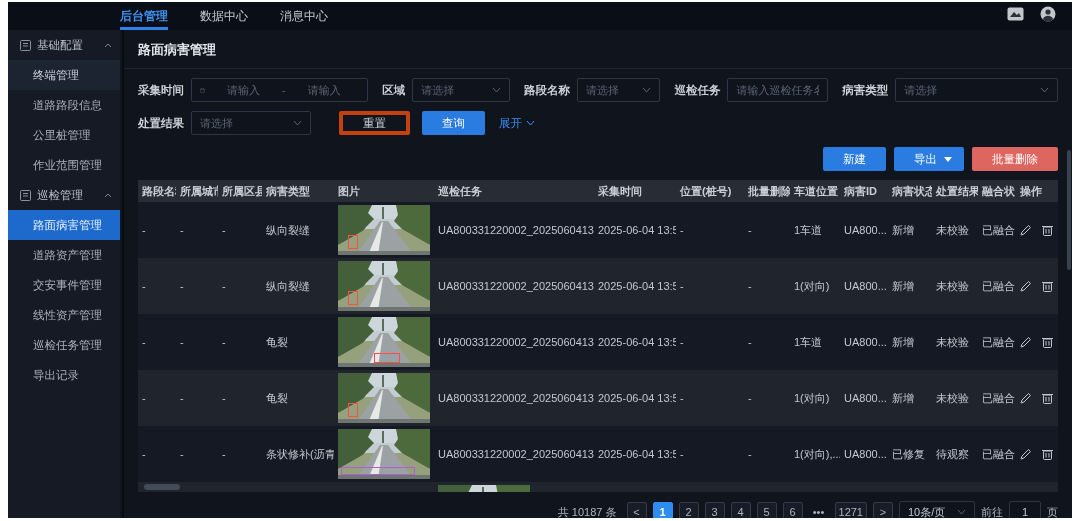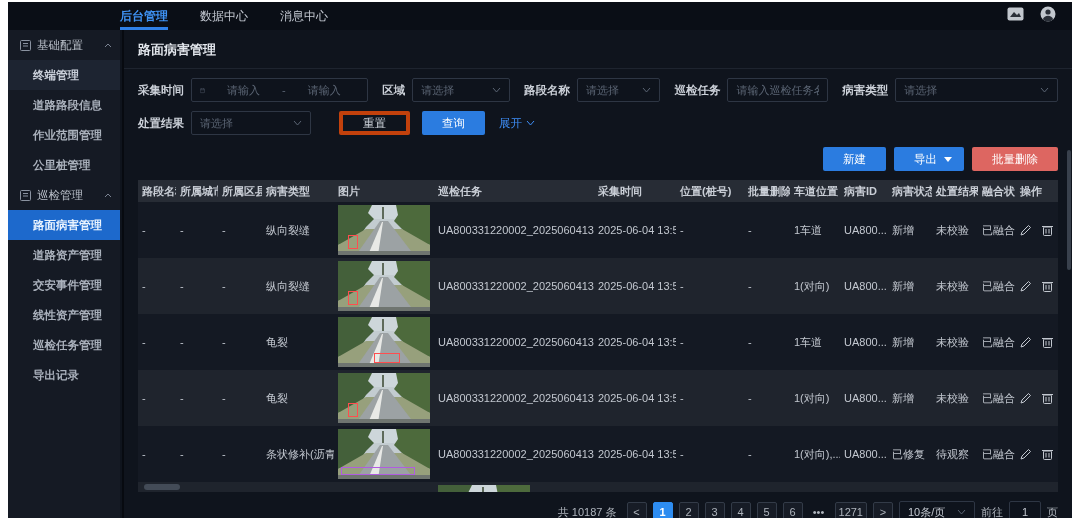--- a/index.html
+++ b/index.html
@@ -10,21 +10,21 @@
   .topbar { position:absolute; top:0; left:0; right:0; height:28px; background:#0a0e16; display:flex; align-items:center; z-index:5; }
   .tabs { margin-left:112px; display:flex; gap:32px; height:100%; align-items:center; }
   .tab { color:#c4c9d2; font-size:12px; height:100%; display:flex; align-items:center; cursor:pointer; border-bottom:3px solid transparent; padding-top:3px; }
   .tab.active { color:#3f93f5; border-bottom-color:#2f80e8; font-weight:bold; }
   .topbar-icons { margin-left:auto; margin-right:16px; display:flex; gap:16px; align-items:center; }
 
   
   .sidebar { position:absolute; top:28px; left:0; bottom:0; width:112px; background:#151a24; }
   .side-item { height:30px; display:flex; align-items:center; gap:6px; padding-left:12px; padding-right:8px; color:#bac0ca; font-size:11.5px; cursor:pointer; }
   .side-item .grow { flex:1; overflow:hidden; white-space:nowrap; }
-  .side-sub { height:30px; display:flex; align-items:center; padding-left:25px; color:#aab1bc; font-size:11.5px; cursor:pointer; white-space:nowrap;font-weight:bold; }
+  .side-sub { height:30px; display:flex; align-items:center; padding-left:25px; color:#aab1bc; font-size:11.5px; cursor:pointer; white-space:nowrap; }
   .side-sub.hl { background:#1d2431; color:#c9cfd9; }
   .side-sub.active { background:#1d69cc; color:#eaf4ff; }
 
   
   .content { position:absolute; top:28px; left:114px; right:0; bottom:0; background:#0f141d; border-left:2px solid #070a10; }
   .page-title { padding:11px 14px 9px; color:#e2e6ec; font-size:13px; font-weight:bold; border-bottom:1px solid #1e242f; }
 
   .filters { padding:9px 14px 0; }
   .filter-row { display:flex; align-items:center; margin-bottom:9px; }
   .f-label { color:#ccd1d9; font-size:11.5px; font-weight:bold; white-space:nowrap; margin-right:7px; }
@@ -113,22 +113,22 @@
           <line x1="3" y1="3.5" x2="8" y2="3.5" stroke="#8a92a0"></line>
           <line x1="3" y1="6" x2="8" y2="6" stroke="#8a92a0"></line>
         </svg>
       <span class="grow">基础配置</span>
       <svg width="8" height="5" viewBox="0 0 8 5">
           <polyline points="1,4 4,1 7,4" fill="none" stroke="#7a8291"></polyline>
         </svg>
     </div>
     <div class="side-sub hl">终端管理</div>
     <div class="side-sub">道路路段信息</div>
+    <div class="side-sub">公里桩管理</div>
     <div class="side-sub">作业范围管理</div>
-    <div class="side-sub">公里桩管理</div>
     <div class="side-item">
       <svg width="11" height="11" viewBox="0 0 11 11">
           <rect x="0.5" y="0.5" width="10" height="10" rx="1" fill="none" stroke="#8a92a0"></rect>
           <line x1="3" y1="3.5" x2="8" y2="3.5" stroke="#8a92a0"></line>
           <line x1="3" y1="6" x2="8" y2="6" stroke="#8a92a0"></line>
         </svg>
       <span class="grow">巡检管理</span>
       <svg width="8" height="5" viewBox="0 0 8 5">
           <polyline points="1,4 4,1 7,4" fill="none" stroke="#7a8291"></polyline>
         </svg>

